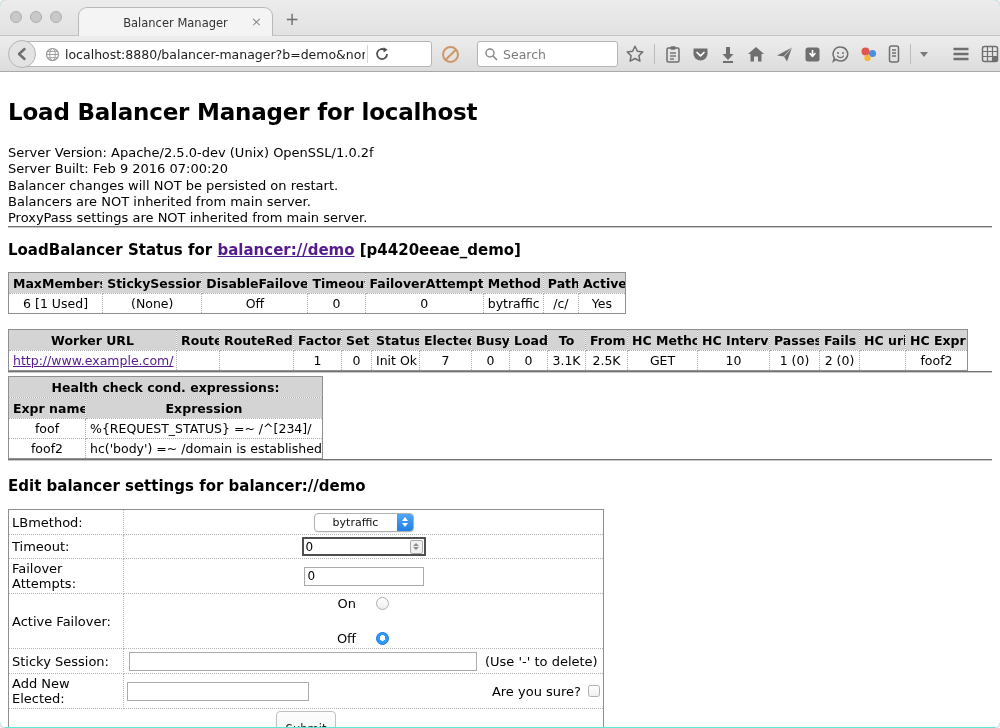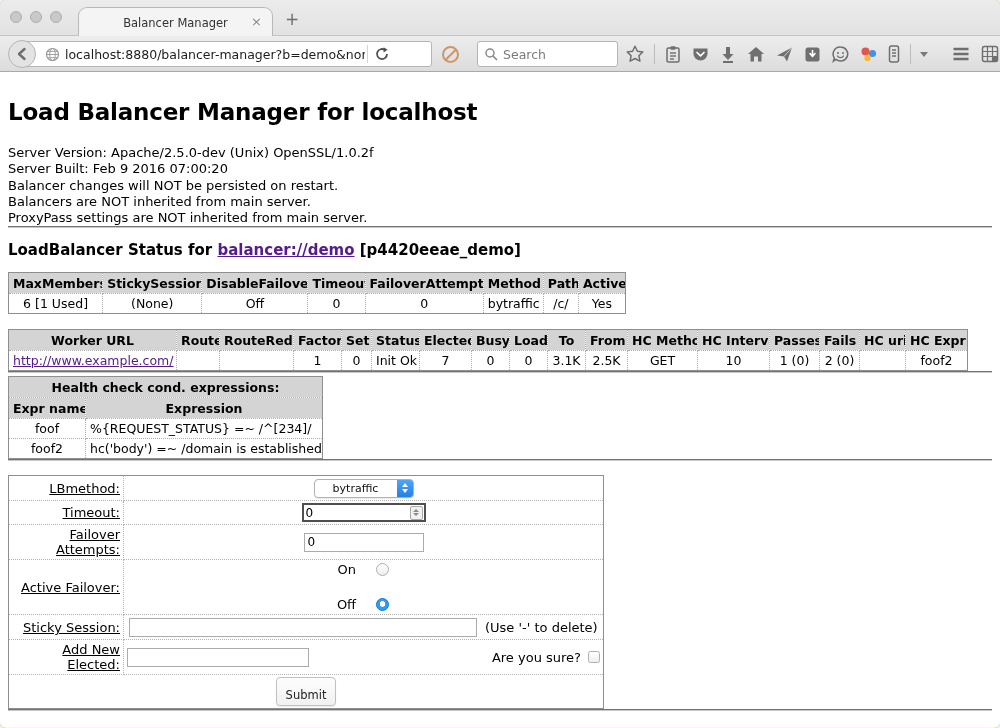--- a/index.html
+++ b/index.html
@@ -1,18 +1,18 @@
 <!DOCTYPE html>
 <html><head>
 <meta charset="utf-8">
 <style>
   * { box-sizing: border-box; margin: 0; padding: 0; }
   html,body { width:1000px; height:728px; background:#fff; font-family:"DejaVu Sans","Liberation Sans",sans-serif; }
   #window { position:absolute; top:0; left:0; width:1000px; height:728px; border-radius:7px; overflow:hidden;
-            box-shadow:0 0 4px rgba(0,0,0,.35); background:#fef9c3; }
+            box-shadow:0 0 4px rgba(0,0,0,.35); background:#5eead4; }
 
   
   .tabbar { position:relative; height:36px; background:linear-gradient(#ececec,#e2e2e2); border-bottom:1px solid #c4c4c4; }
   .traffic { position:absolute; top:11px; left:10px; display:flex; gap:8px; }
   .traffic span { width:12px; height:12px; border-radius:50%; background:#c9c9c9; border:1px solid #adadad; }
   .tab { position:absolute; left:78px; top:7px; width:195px; height:30px; background:#f4f4f4;
          border:1px solid #b9b9b9; border-bottom:none; border-radius:9px 9px 0 0;
          display:flex; align-items:center; justify-content:center; }
   .tab-title { font-size:11.5px; color:#333; }
   .tab-close { position:absolute; right:10px; top:6px; font-size:13px; color:#8a8a8a; line-height:16px; cursor:default; }
@@ -54,21 +54,21 @@
   table.grid th { background:#d4d4d4; font-weight:bold; height:21px; }
   table.grid { border:1px solid #8f8f8f; }
   .t-balancer { margin-top:13px; width:618px; }
   .t-worker   { margin-top:15px; width:960px; }
   .t-worker td.lcell, .t-health td.lcell { text-align:left; }
   .t-health { margin-top:3px; width:315px; }
 
   
   .t-form { margin-top:14px; width:596px; border-collapse:collapse; font-size:13px; border:1px solid #8f8f8f; table-layout:fixed; }
   .t-form td { border:1px dotted #b3b3b3; padding:2px 3px; }
-  .t-form td.flabel { width:115px; text-align:right;text-decoration:underline; }
+  .t-form td.flabel { width:115px; text-align:left; }
   .rowA td { height:25px; } .rowB td { height:24px; } .rowC td { height:24px; }
   .rowD td { height:34px; } .rowE td { height:25px; } .rowF td { height:26px; } .rowG td { height:20px; }
   .center-cell { text-align:center; }
 
   .mac-select { display:inline-flex; width:100px; height:19px; border:1px solid #b1b1b1; border-radius:4px; background:#fff;
                 align-items:center; vertical-align:middle; box-shadow:0 1px 1px rgba(0,0,0,.08); overflow:hidden; }
   .mac-select .sel-text { flex:1; font-size:11px; text-align:center; color:#111; }
   .sel-stepper { width:16px; height:19px; background:linear-gradient(#52a8f9,#207de5); border-radius:0 3px 3px 0;
                  display:flex; flex-direction:column; align-items:center; justify-content:center; gap:2px; }
   .tri-up { width:0; height:0; border-left:3.5px solid transparent; border-right:3.5px solid transparent; border-bottom:4px solid #fff; }
@@ -350,20 +350,21 @@
       </tr>
       <tr>
         <td>foof2</td>
         <td class="lcell">hc('body') =~ /domain is established/</td>
       </tr>
     </tbody>
       </table>
 
     <hr class="rule r3">
 
+    <h3 class="sect sect-b">Edit balancer settings for balancer://demo</h3>
 
     <table class="t-form">
       <tbody>
           <tr class="rowA">
         <td class="flabel">LBmethod:</td>
         <td class="center-cell">
           <span class="mac-select">
             <span class="sel-text">bytraffic</span>
             <span class="sel-stepper">
                   <i class="tri-up"></i>

